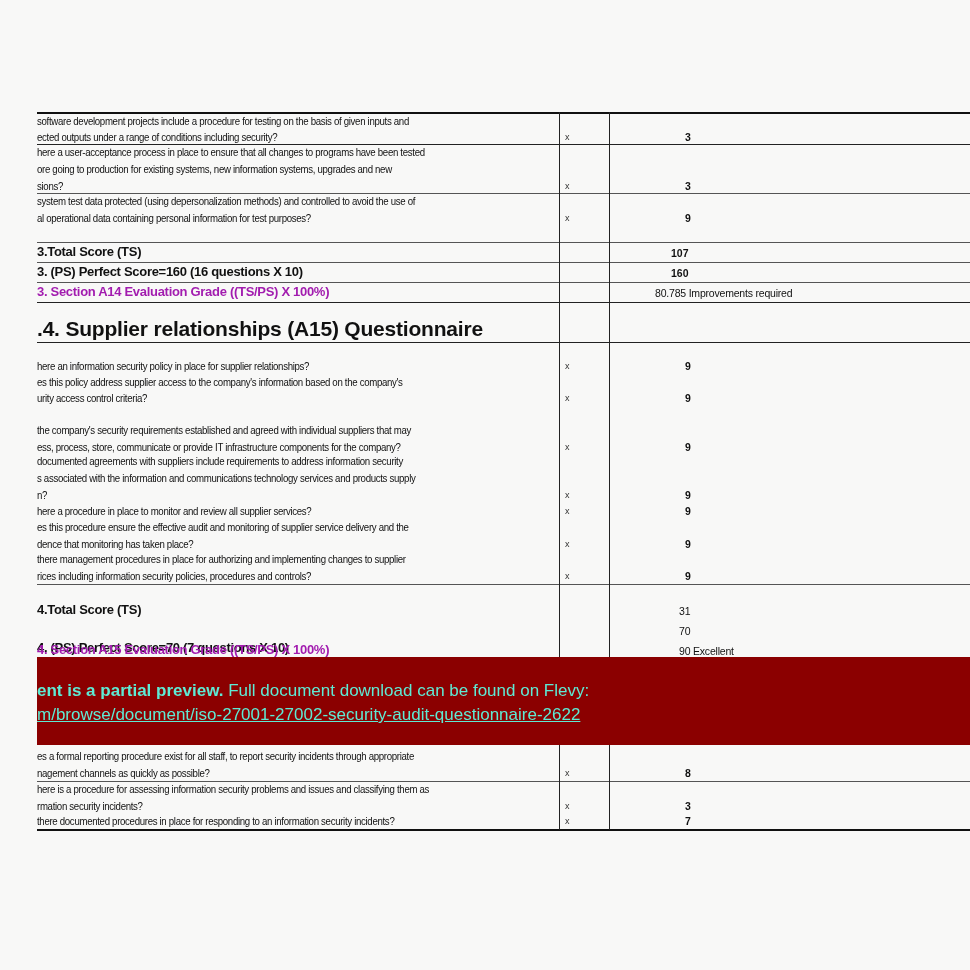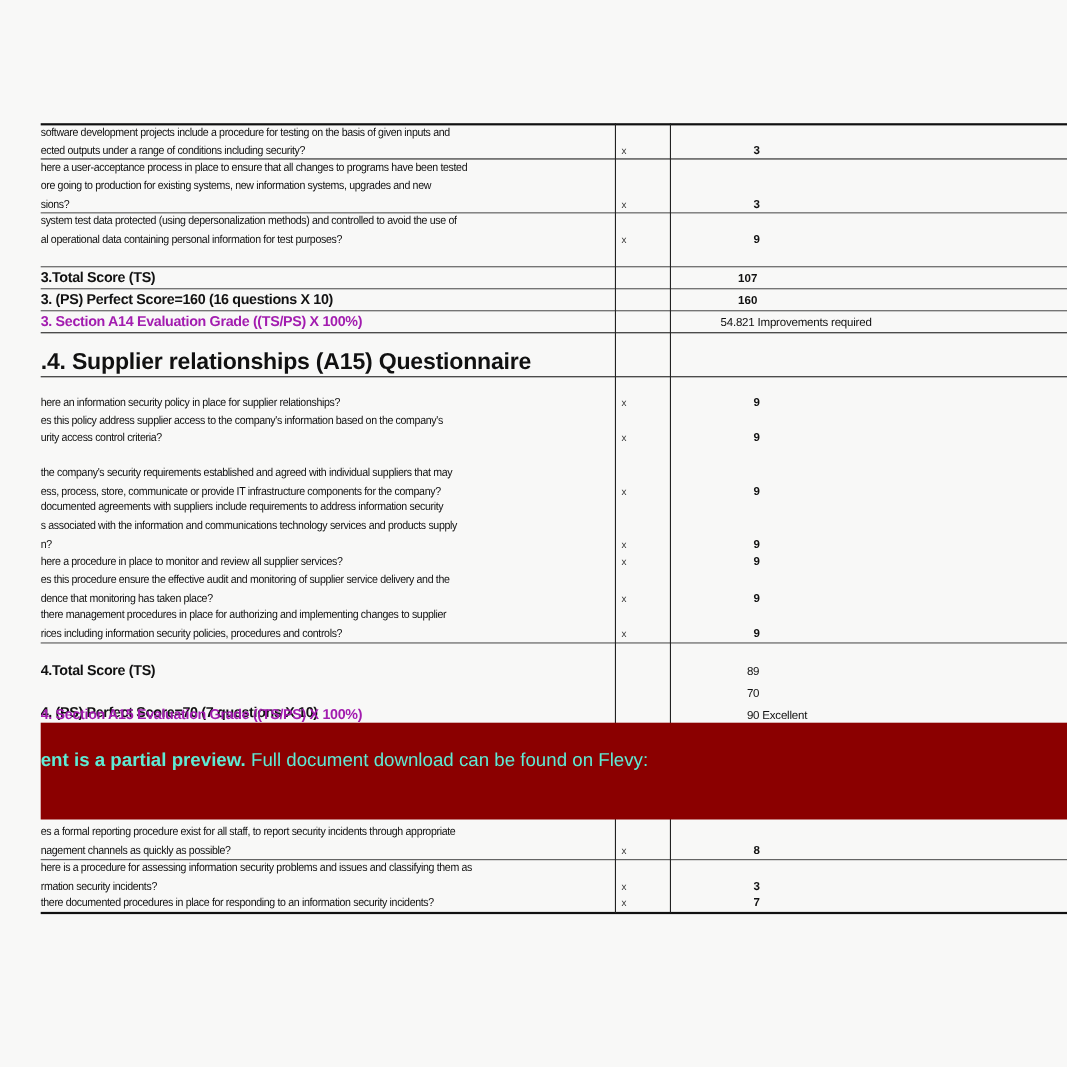--- a/index.html
+++ b/index.html
@@ -57,21 +57,21 @@
   <div class="t q" style="left:0; top:195px">system test data protected (using depersonalization methods) and controlled to avoid the use of</div>
   <div class="t q" style="left:0; top:212px">al operational data containing personal information for test purposes?</div>
   <div class="mark" style="left:528px; top:213px">x</div>
   <div class="val" style="left:648px; top:212px">9</div>
 
   <div class="t bold" style="left:0; top:245px">3.Total Score (TS)</div>
   <div class="val" style="left:634px; top:247px">107</div>
   <div class="t bold" style="left:0; top:265px">3. (PS) Perfect Score=160 (16 questions X 10)</div>
   <div class="val" style="left:634px; top:267px">160</div>
   <div class="t bold purple" style="left:0; top:285px">3. Section A14 Evaluation Grade ((TS/PS) X 100%)</div>
-  <div class="val plain" style="left:618px; top:287px">54.821 Improvements required</div>
+  <div class="val plain" style="left:618px; top:287px">80.785 Improvements required</div>
 
   <div class="t head" style="left:0; top:322px">.4. Supplier relationships (A15) Questionnaire</div>
 
   <div class="t q" style="left:0; top:360px">here an information security policy in place for supplier relationships?</div>
   <div class="mark" style="left:528px; top:361px">x</div>
   <div class="val" style="left:648px; top:360px">9</div>
 
   <div class="t q" style="left:0; top:376px">es this policy address supplier access to the company's information based on the company's</div>
   <div class="t q" style="left:0; top:392px">urity access control criteria?</div>
   <div class="mark" style="left:528px; top:393px">x</div>
@@ -96,21 +96,21 @@
   <div class="t q" style="left:0; top:538px">dence that monitoring has taken place?</div>
   <div class="mark" style="left:528px; top:539px">x</div>
   <div class="val" style="left:648px; top:538px">9</div>
 
   <div class="t q" style="left:0; top:553px">there management procedures in place for authorizing and implementing changes to supplier</div>
   <div class="t q" style="left:0; top:570px">rices including information security policies, procedures and controls?</div>
   <div class="mark" style="left:528px; top:571px">x</div>
   <div class="val" style="left:648px; top:570px">9</div>
 
   <div class="t bold" style="left:0; top:603px">4.Total Score (TS)</div>
-  <div class="val plain" style="left:642px; top:605px">89</div>
+  <div class="val plain" style="left:642px; top:605px">31</div>
   <div class="t bold" style="left:0; top:641px">4. (PS) Perfect Score=70 (7 questions X 10)</div>
   <div class="val plain" style="left:642px; top:625px">70</div>
   <div class="t bold purple" style="left:0; top:643px">4. Section A15 Evaluation Grade ((TS/PS) X 100%)</div>
   <div class="val plain" style="left:642px; top:645px">90 Excellent</div>
 
   <div class="t q" style="left:0; top:750px">es a formal reporting procedure exist for all staff, to report security incidents through appropriate</div>
   <div class="t q" style="left:0; top:767px">nagement channels as quickly as possible?</div>
   <div class="mark" style="left:528px; top:768px">x</div>
   <div class="val" style="left:648px; top:767px">8</div>
 
@@ -118,15 +118,16 @@
   <div class="t q" style="left:0; top:800px">rmation security incidents?</div>
   <div class="mark" style="left:528px; top:801px">x</div>
   <div class="val" style="left:648px; top:800px">3</div>
 
   <div class="t q" style="left:0; top:815px">there documented procedures in place for responding to an information security incidents?</div>
   <div class="mark" style="left:528px; top:816px">x</div>
   <div class="val" style="left:648px; top:815px">7</div>
 
   <div class="banner">
     <div class="line1"><b>ent is a partial preview.</b><span> Full document download can be found on Flevy:</span></div>
+    <div class="line2">m/browse/document/iso-27001-27002-security-audit-questionnaire-2622</div>
   </div>
 
 </div>
 
 </body></html>

